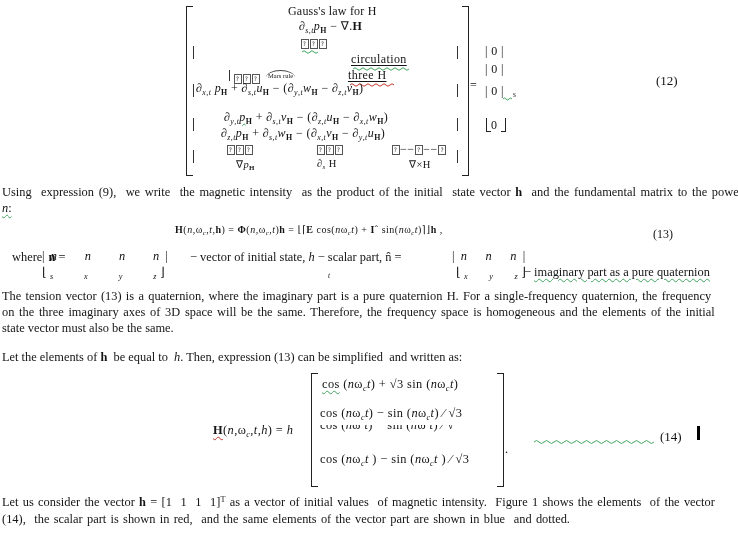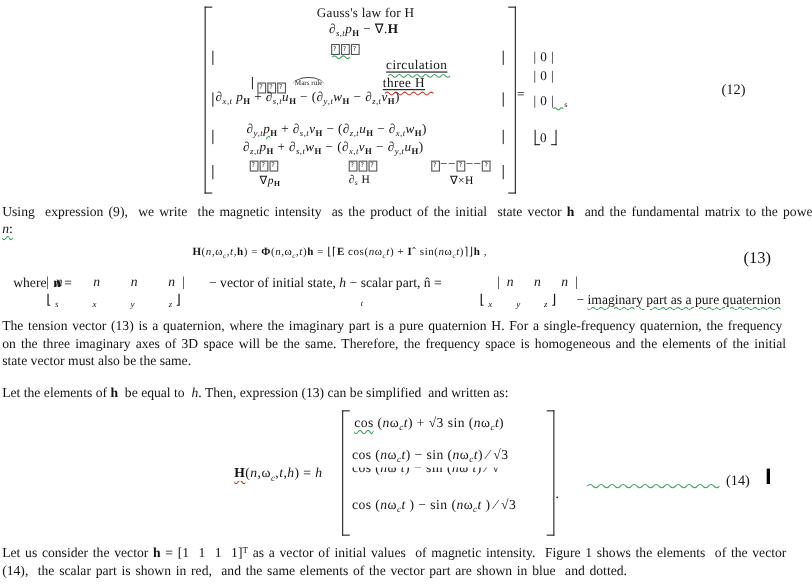--- a/index.html
+++ b/index.html
@@ -97,31 +97,31 @@
   <span class="ln" style="left:656px;top:73px;font-size:13px;">(12)</span>
 </div>
 
 <div>
   <span class="ln" style="left:2px;top:185px;word-spacing:1.6px;">Using  expression (9),  we write  the magnetic intensity  as the product of the initial  state vector <b>h</b>  and the fundamental matrix to the power</span>
   <span class="ln" style="left:2px;top:201px;"><span class="gw"><i>n</i>:</span></span>
 </div>
 
 <div>
   <span class="abs eq13" style="left:175px;top:224px;"><b>H</b>(<i>n</i>,ω<sub><i>c</i></sub>,<i>t</i>,<b>h</b>) = <b>Φ</b>(<i>n</i>,ω<sub><i>c</i></sub>,<i>t</i>)<b>h</b> = ⌊⌈<b>E</b> cos(<i>n</i>ω<sub><i>c</i></sub><i>t</i>) + <b>I</b>ˆ sin(<i>n</i>ω<sub><i>c</i></sub><i>t</i>)⌉⌋<b>h</b> ,</span>
-  <span class="ln" style="left:676px;top:227px;font-size:15px;text-align:right;">(13)</span>
+  <span class="ln" style="left:653px;top:227px;font-size:12px;text-align:right;">(13)</span>
 </div>
 
 <div>
   <span class="ln" style="left:12px;top:250px;">where  <b>n</b> =</span>
   <span class="ln" style="left:42px;top:249px;">|  <i>n</i>         <i>n</i>         <i>n</i>         <i>n</i>  |</span>
   <span class="ln" style="left:42px;top:264px;">⌊ <sub><i>s</i></sub>          <sub><i>x</i></sub>          <sub><i>y</i></sub>          <sub><i>z</i></sub> ⌋</span>
   <span class="ln" style="left:190px;top:250px;">− vector of initial state, <i>h</i> − scalar part, n̂ =</span>
   <span class="ln sm7" style="left:328px;top:271px;"><i>t</i></span>
   <span class="ln" style="left:452px;top:249px;">|  <i>n</i>      <i>n</i>      <i>n</i>  |</span>
-  <span class="ln" style="left:436px;top:264px;text-align:center;">⌊ <sub><i>x</i></sub>       <sub><i>y</i></sub>       <sub><i>z</i></sub> ⌋</span>
+  <span class="ln" style="left:456px;top:264px;text-align:center;">⌊ <sub><i>x</i></sub>       <sub><i>y</i></sub>       <sub><i>z</i></sub> ⌋</span>
   <span class="ln" style="left:524px;top:265px;">− <span class="gw">imaginary part as a pure quaternion</span></span>
 </div>
 
 <div>
   <span class="ln" style="left:2px;top:289px;word-spacing:1.2px;">The tension vector (13) is a quaternion, where the imaginary part is a pure quaternion H. For a single-frequency quaternion, the frequency</span>
   <span class="ln" style="left:2px;top:305px;word-spacing:1.6px;">on the three imaginary axes of 3D space will be the same. Therefore, the frequency space is homogeneous and the elements of the initial</span>
   <span class="ln" style="left:2px;top:321px;">state vector must also be the same.</span>
 </div>
 
 <div>

